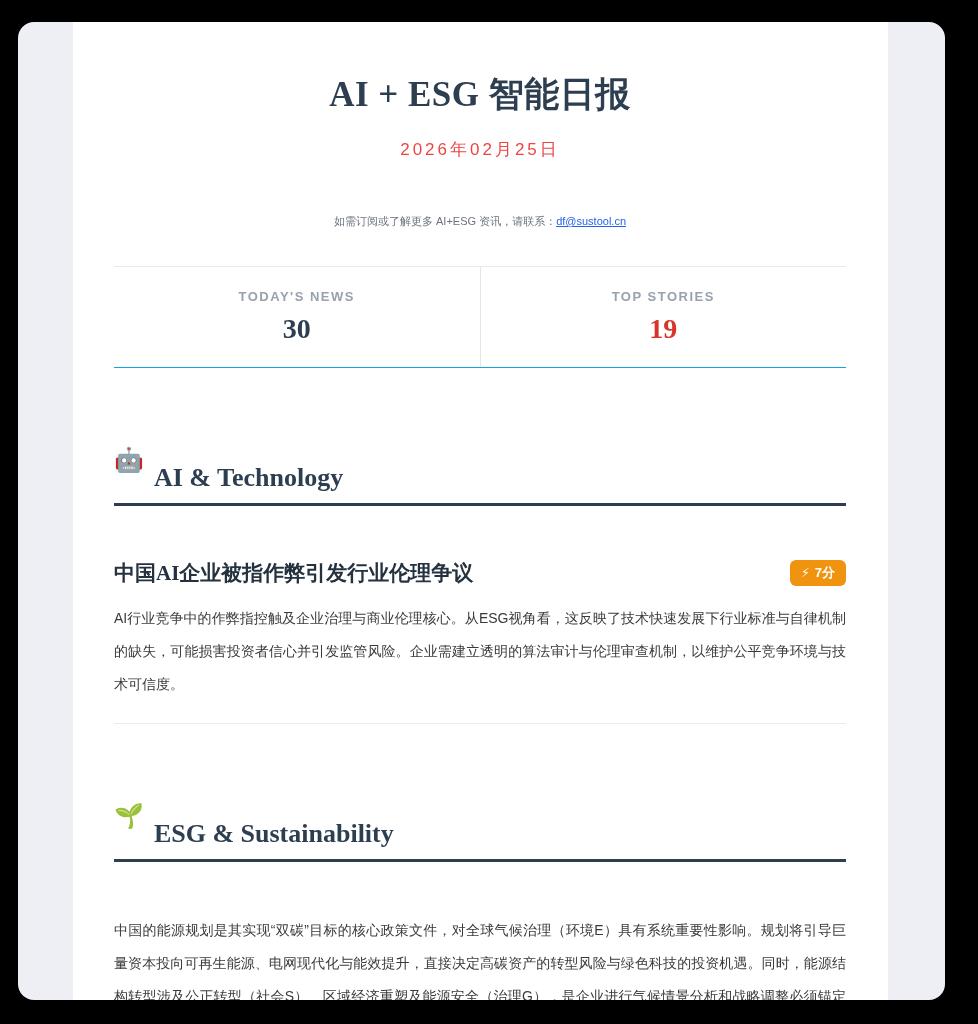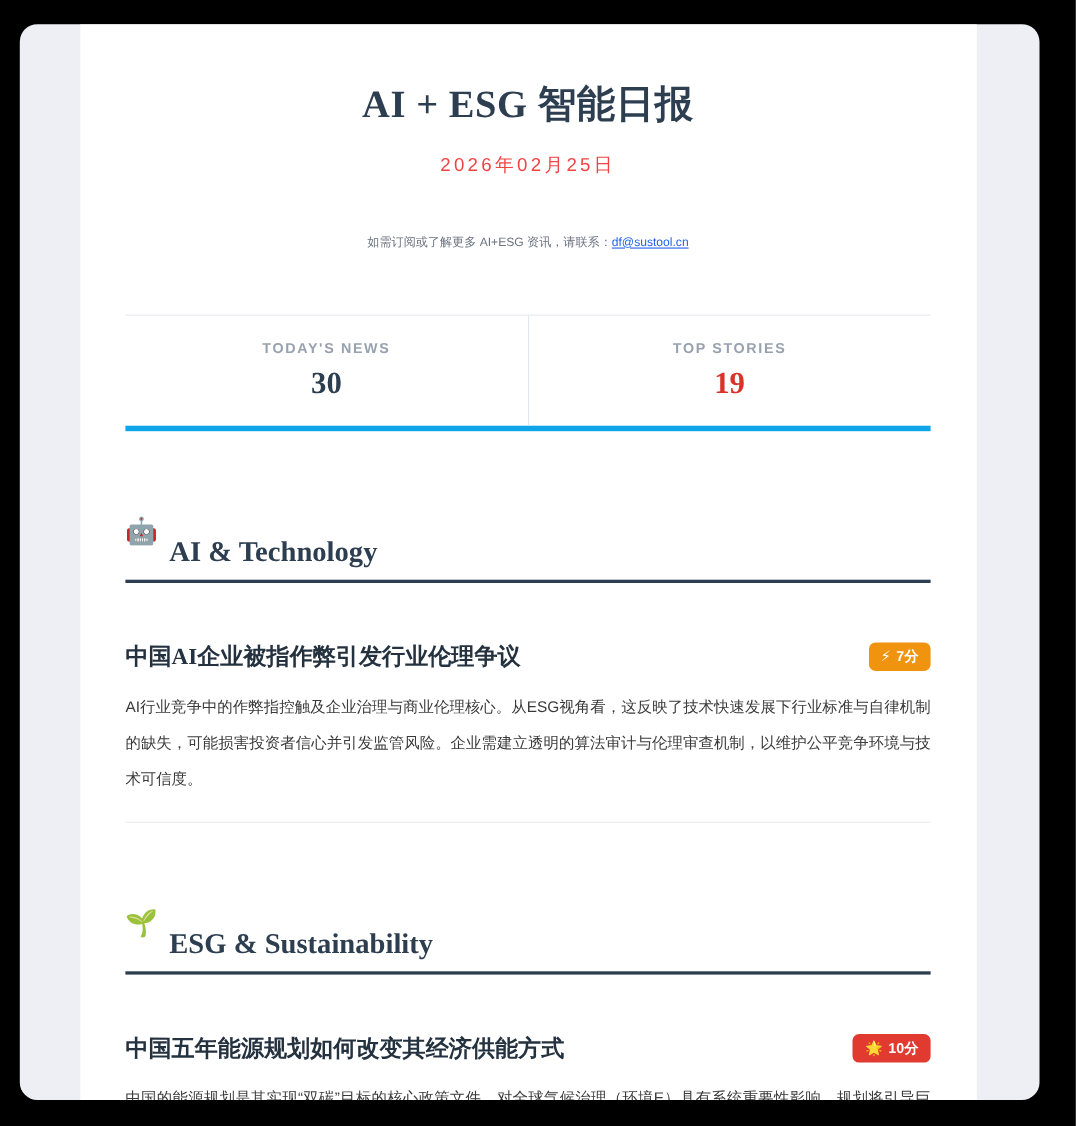--- a/index.html
+++ b/index.html
@@ -49,24 +49,24 @@
     line-height: 20px;
     color: #6b7280;
   }
   .subscribe-line a {
     color: #2563eb;
     text-decoration: underline;
   }
 
   
   .stats {
-    margin-top: 55px;
+    margin-top: 35px;
     display: flex;
     border-top: 1px solid #e7e9ee;
-    border-bottom: 5px solid #0ea5e9;
+    border-bottom: 1px solid #0ea5e9;
   }
   .stat {
     flex: 1;
     text-align: center;
     padding: 20px 0 22px 0;
   }
   .stat + .stat { border-left: 1px solid #e2e5ea; }
   .stat-label {
     font-size: 13px;
     font-weight: bold;
@@ -183,27 +183,20 @@
           <hr class="article-divider">
         </div>
       </div>
 
       <div class="section">
         <div class="section-header">
           <span class="section-icon">🌱</span>
           <span class="section-title">ESG &amp; Sustainability</span>
         </div>
         <div class="article">
-          <div class="article-head">
-            <div class="article-title">中国五年能源规划如何改变其经济供能方式</div>
-            <div class="score-badge" style="background-color: rgb(224, 58, 49);">
-              <span class="badge-icon">🌟</span>
-              <span>10分</span>
-            </div>
-          </div>
           <div class="article-body">中国的能源规划是其实现“双碳”目标的核心政策文件，对全球气候治理（环境E）具有系统重要性影响。规划将引导巨量资本投向可再生能源、电网现代化与能效提升，直接决定高碳资产的转型风险与绿色科技的投资机遇。同时，能源结构转型涉及公正转型（社会S）、区域经济重塑及能源安全（治理G），是企业进行气候情景分析和战略调整必须锚定的顶层框架。</div>
 
         </div>
       </div>
 
     </div>
   </div>
 </div>
 
 </body></html>

